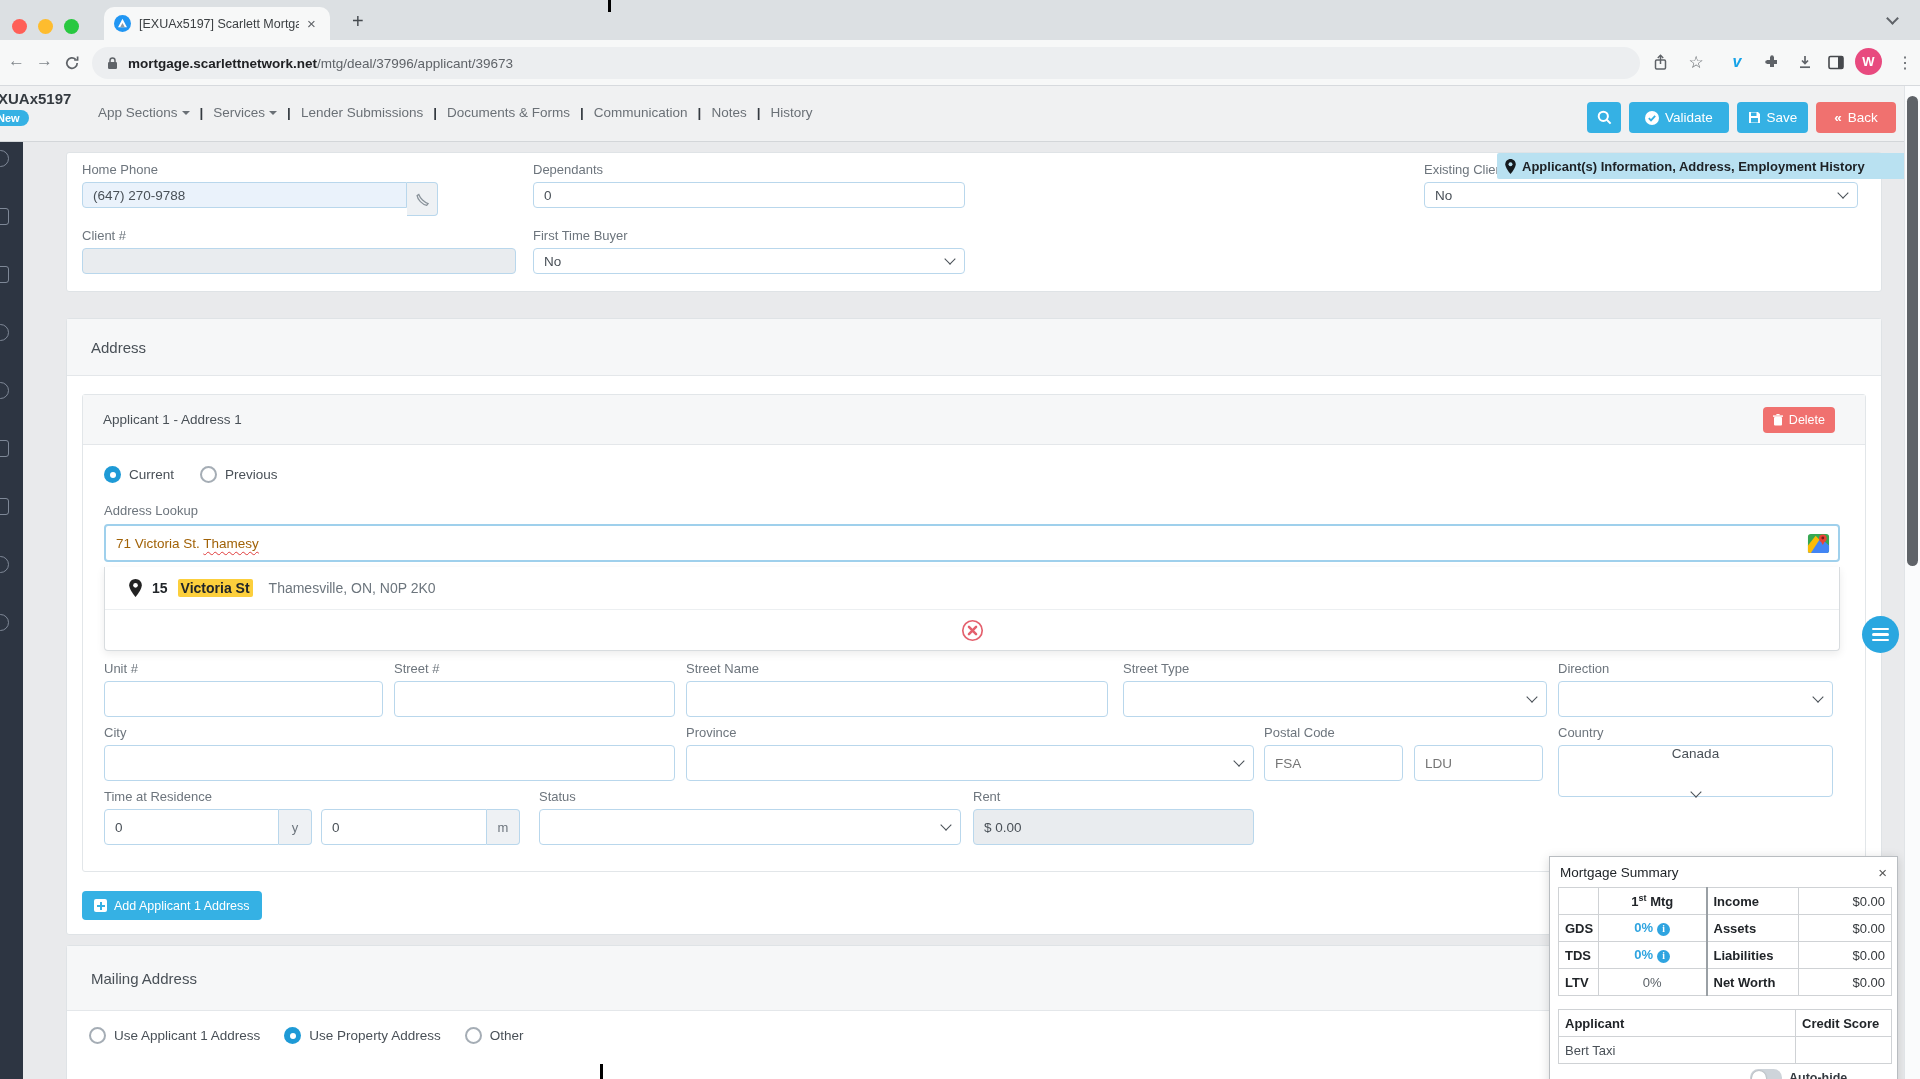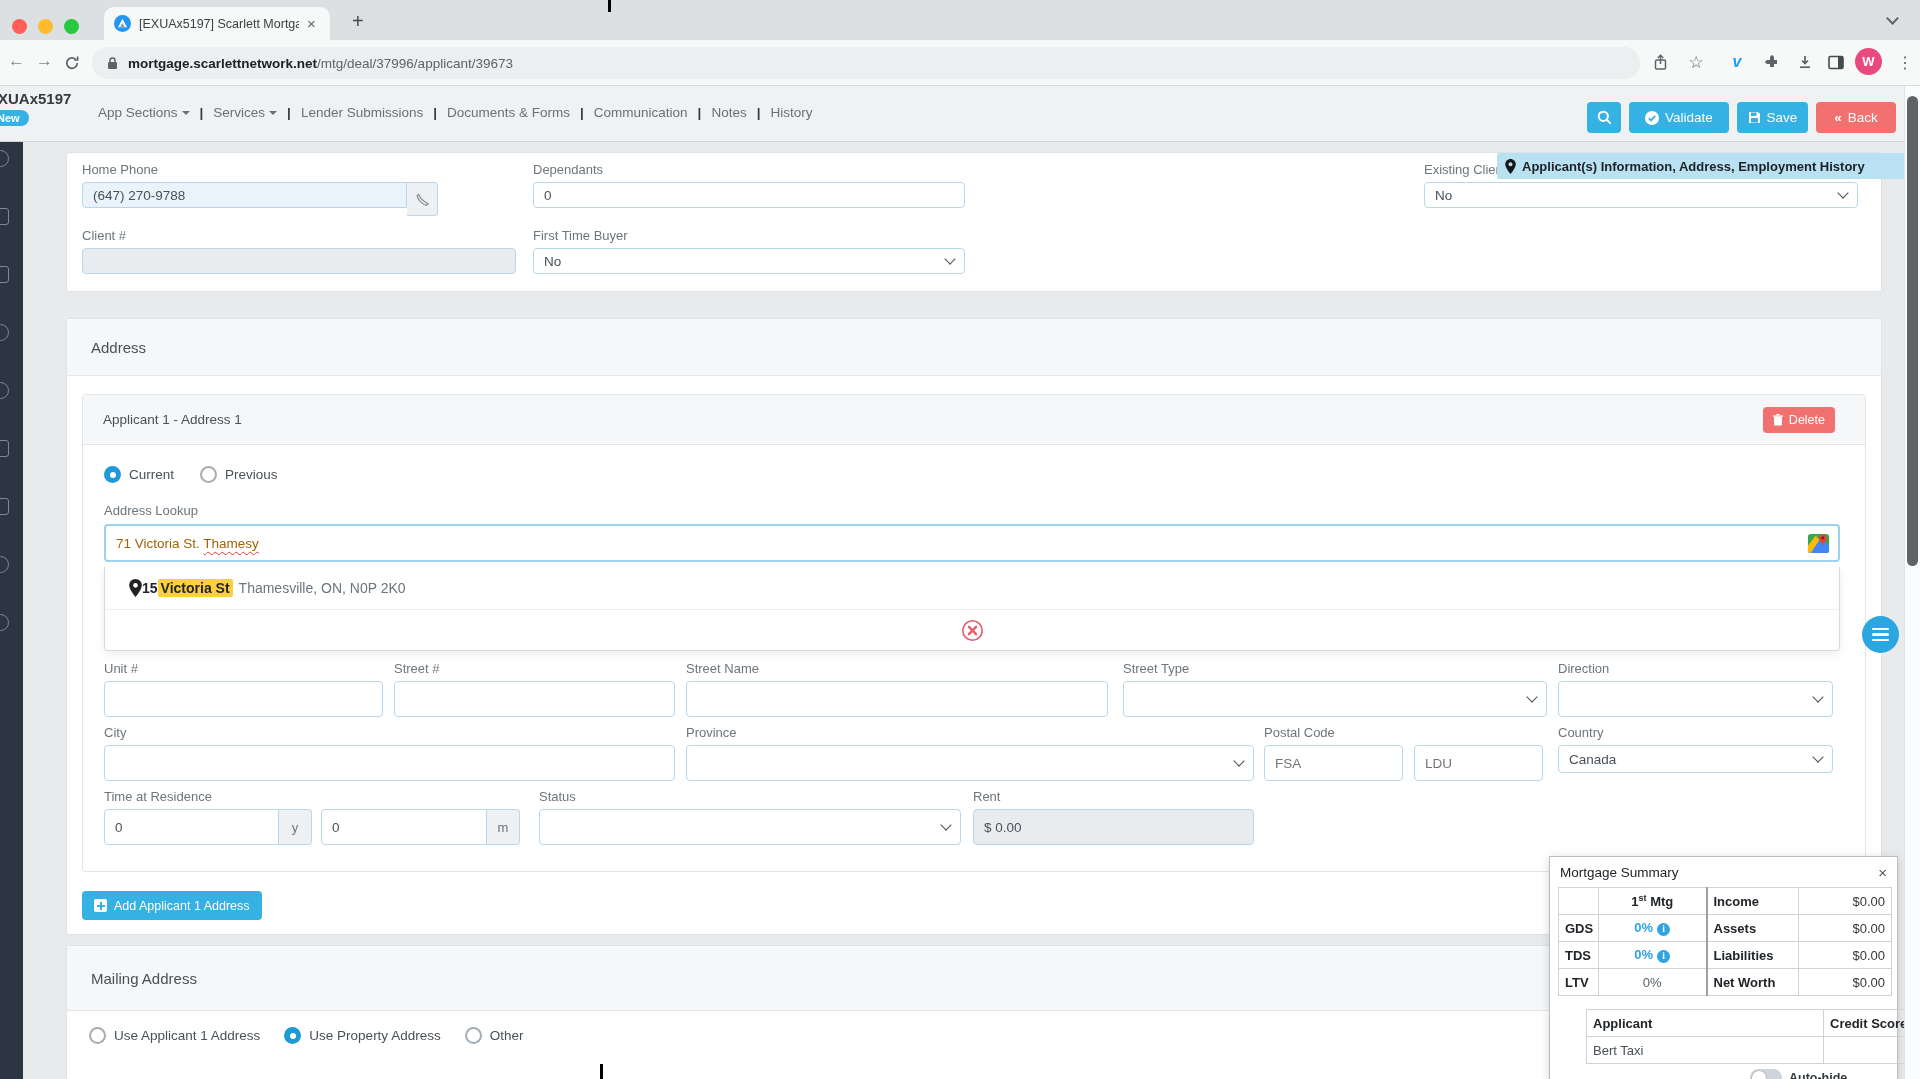--- a/index.html
+++ b/index.html
@@ -87,21 +87,21 @@
   .rdot.on::after { content:""; position:absolute; left:5.5px; top:5.5px; width:6px; height:6px;
                     border-radius:50%; background:#fff; }
   .rdot.off { background:#fff; border:2px solid #a5adb5; }
 
   
   .lookup { position:absolute; height:38px; border:2px solid #9fd0ec; border-radius:4px; background:#fff;
             display:flex; align-items:center; padding:0 10px; font-size:13.5px; color:#a16207; }
   .squig { text-decoration:underline wavy #e03b3b 1px; text-underline-offset:3px; }
   .sugg-panel { position:absolute; background:#fff; border:1px solid #d8dcdf; border-top:none;
                 border-radius:0 0 4px 4px; box-shadow:0 3px 8px rgba(0,0,0,.08); }
-  .sugg-row { height:42px; display:flex; align-items:center; padding:0 24px; font-size:14px; }
+  .sugg-row { height:42px; display:flex; align-items:center; gap:10px; padding:0 24px; font-size:14px; }
   .sugg-num { font-weight:bold; color:#212529; }
   .mark { background:#fccf3c; font-weight:bold; color:#212529; padding:1px 3px; border-radius:2px; }
   .sugg-rest { color:#6c757d; margin-left:6px; }
   .sugg-foot { height:42px; border-top:1px solid #eceff1; display:flex; align-items:center; justify-content:center; }
 
   .addbtn { position:absolute; left:82px; top:891px; height:29px; padding:0 12px; background:#35b1e4;
             border-radius:4px; color:#fff; font-size:12.5px; display:flex; align-items:center; gap:7px; }
   .plusbox { width:13px; height:13px; background:#fff; border-radius:2px; position:relative; }
   .plusbox::before, .plusbox::after { content:""; position:absolute; background:#35b1e4; }
   .plusbox::before { left:6px; top:2.5px; width:1.8px; height:8px; }
@@ -430,21 +430,21 @@
   <div class="fg" style="left:1264px;top:725px;width:139px;">
     <div class="lbl">Postal Code</div>
     <input class="inp" style="height: 36px;" readonly="" placeholder="FSA">
   </div>
   <div class="fg" style="left:1414px;top:725px;width:129px;">
     <div class="lbl">&nbsp;</div>
     <input class="inp" style="height: 36px;" readonly="" placeholder="LDU">
   </div>
   <div class="fg" style="left:1558px;top:725px;width:275px;">
     <div class="lbl">Country</div>
-    <div class="sel" style="height:28px;">
+    <div class="sel" style="height:52px;flex-direction:column;">
         <span>Canada</span>
         <span class="chev"></span>
       </div>
   </div>
 
   <div class="fg" style="left:104px;top:789px;width:416px;">
     <div class="lbl">Time at Residence</div>
     <div style="display:flex;gap:0;">
       <input class="inp" style="height: 36px; width: 175px; border-radius: 4px 0px 0px 4px;" readonly="" value="0">
       <span class="addon" style="height:36px;width:33px;">y</span>
@@ -521,21 +521,21 @@
         <td class="money">$0.00</td>
       </tr>
       <tr>
         <td class="b">LTV</td>
         <td class="pct" style="color:#5a6167;">0%</td>
         <td class="b vdiv">Net Worth</td>
         <td class="money">$0.00</td>
       </tr>
     </tbody>
       </table>
-    <table class="mtable" style="top:152px;margin-left:28px;">
+    <table class="mtable" style="top:152px;">
       <colgroup>
           <col style="width:237px">
           <col style="width:96px">
         </colgroup>
       <tbody>
           <tr>
         <td class="b">Applicant</td>
         <td class="b">Credit Score</td>
       </tr>
       <tr>

